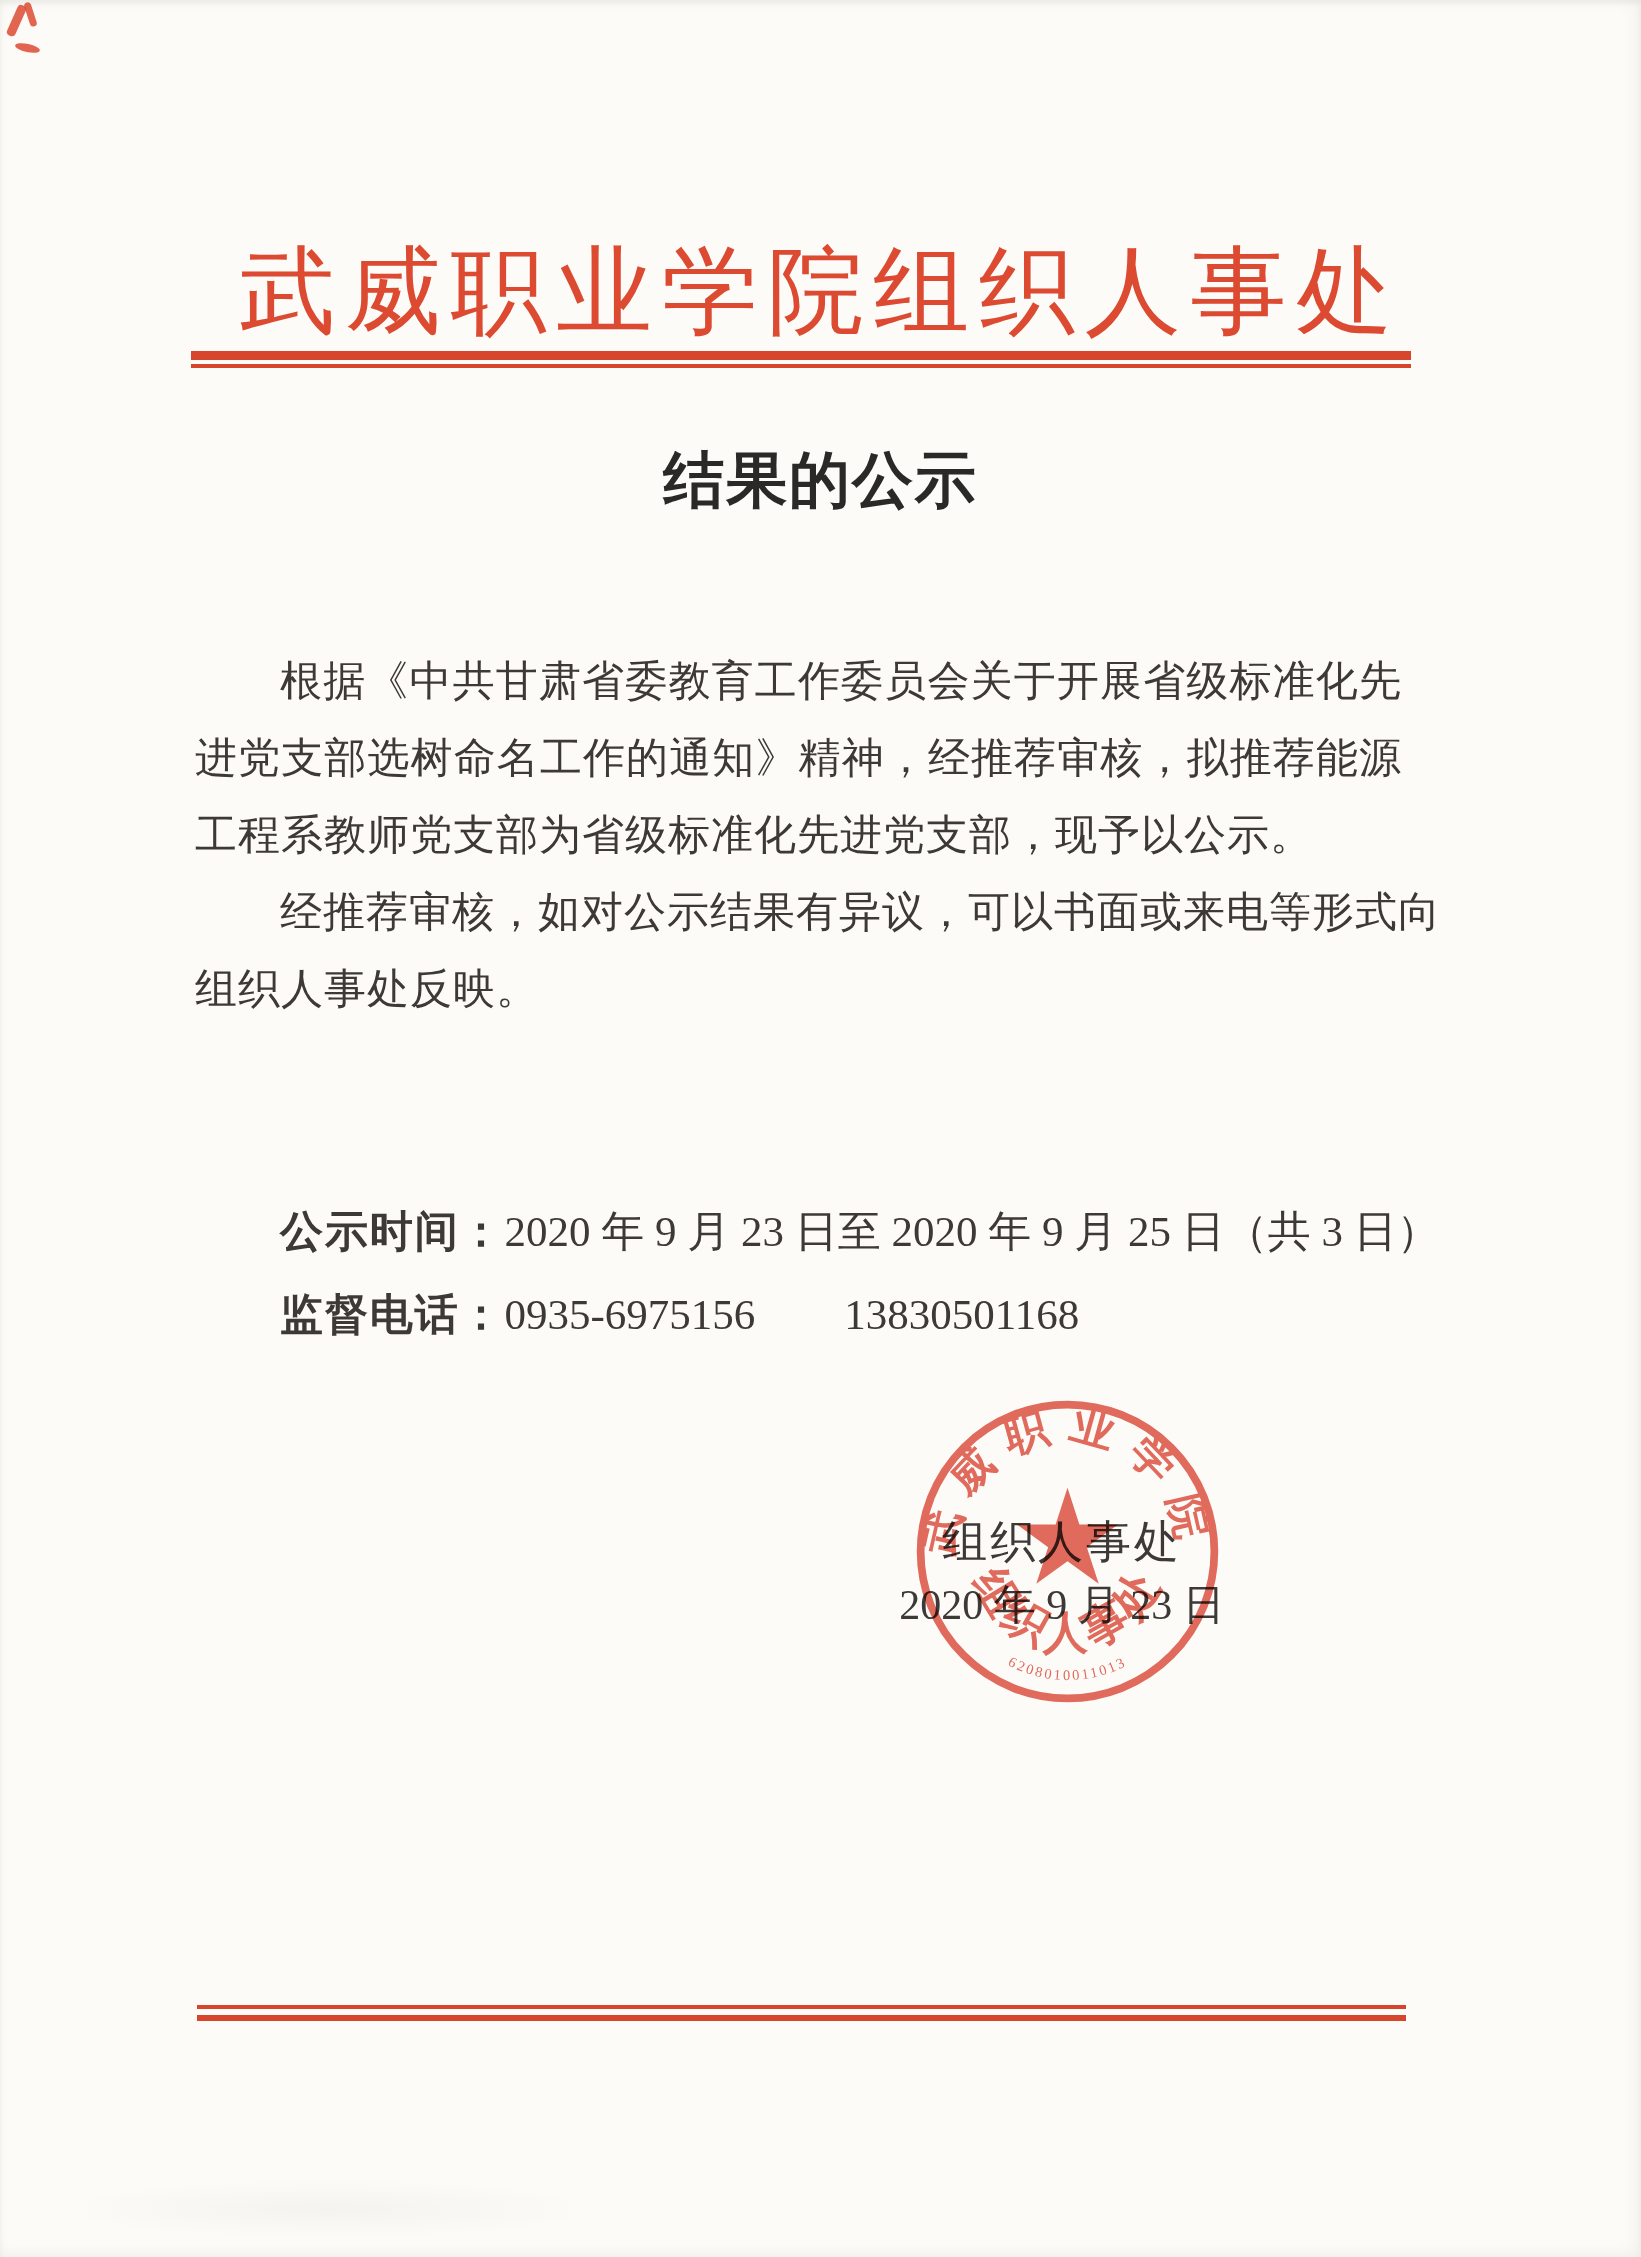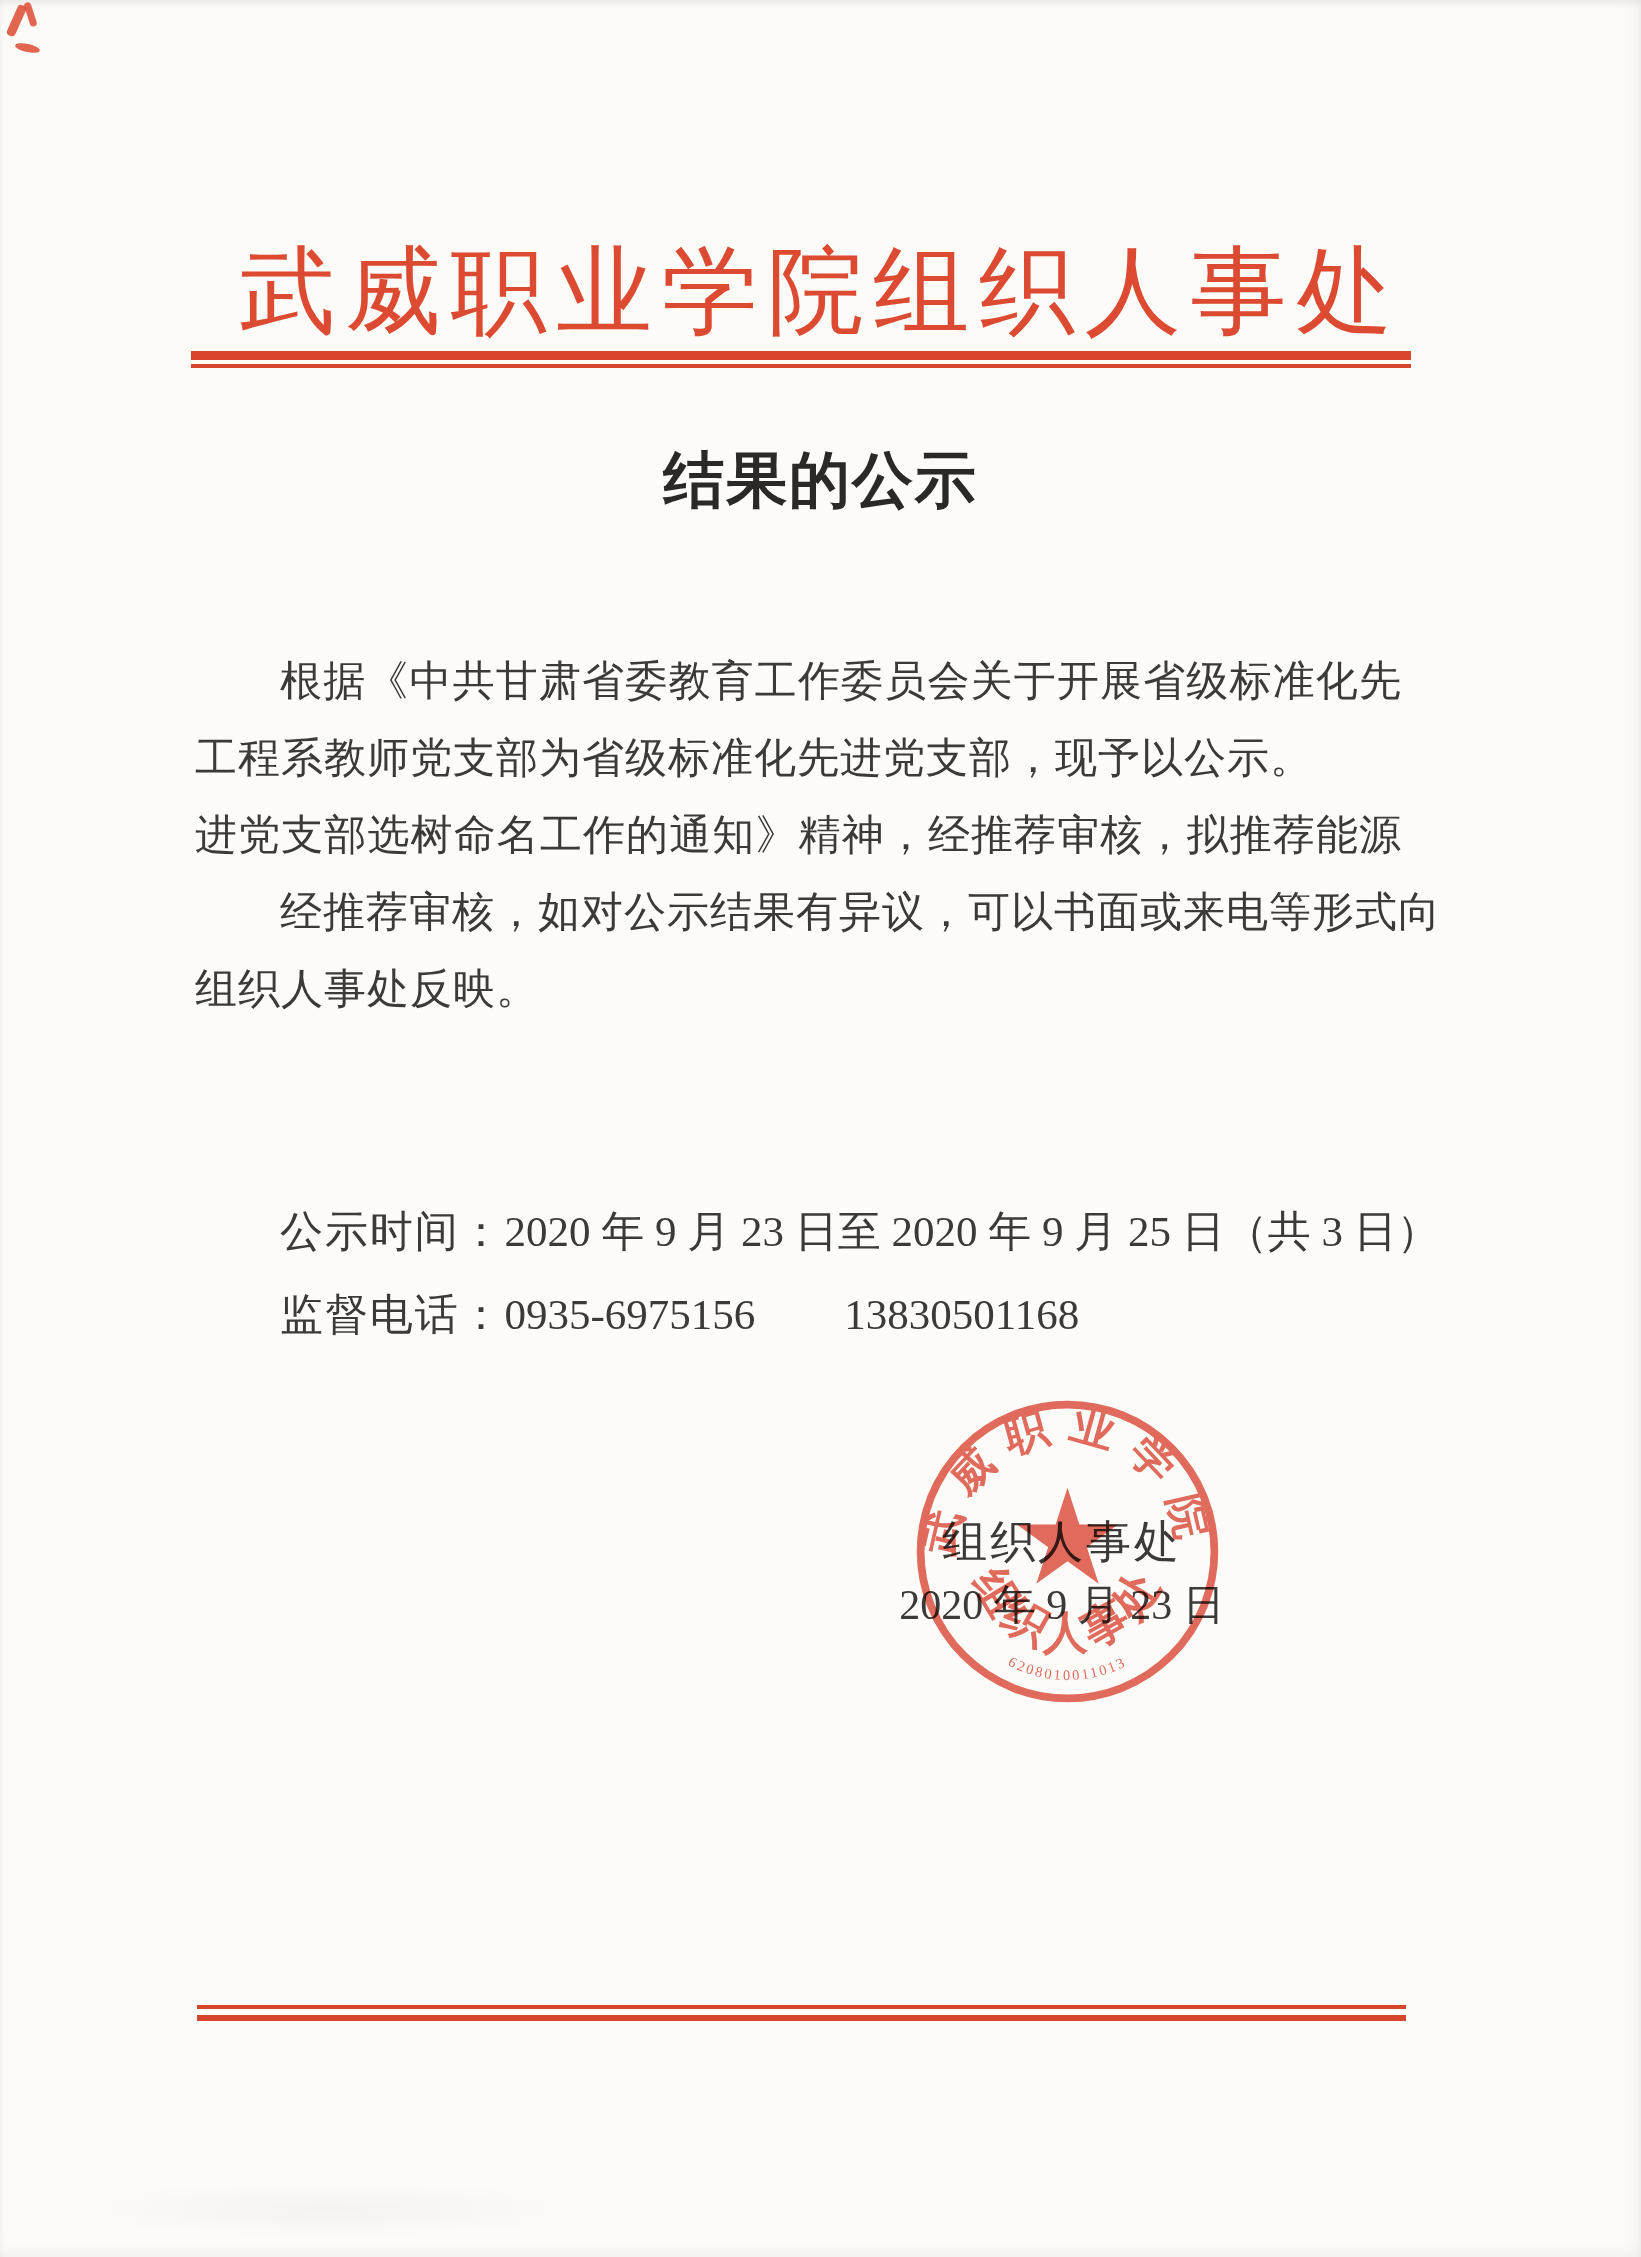--- a/index.html
+++ b/index.html
@@ -48,21 +48,21 @@
   .body-line{
     font-size:42px;line-height:77px;height:77px;
     text-align:justify;text-align-last:justify;
     white-space:nowrap;letter-spacing:1px;
   }
   .body-line.loose{text-align-last:left;}
   .body-line.indent{text-indent:85px;}
 
   .info-block{position:absolute;left:195px;top:1190px;width:1207px;color:var(--text-black);}
   .info-line{font-size:43px;line-height:83px;height:83px;padding-left:85px;white-space:nowrap;}
-  .info-label{font-weight:normal;letter-spacing:1.9px;}
+  .info-label{font-weight:bold;letter-spacing:1.9px;}
   .phone-gap{display:inline-block;width:89px;}
 
   .sig-block{
     position:absolute;left:896px;top:1514px;width:332px;
     text-align:center;color:var(--text-black);z-index:2;
   }
   .sig-dept{font-size:45px;line-height:56px;letter-spacing:2.9px;}
   .sig-date{font-size:42px;line-height:54px;margin-top:8px;white-space:nowrap;}
 
   .stamp{
@@ -94,22 +94,22 @@
     <div class="gapline"></div>
     <div class="thin"></div>
   </div>
 
   <div class="doc-title">
     <div>结果的公示</div>
   </div>
 
   <div class="body-block">
     <div class="body-line indent">根据《中共甘肃省委教育工作委员会关于开展省级标准化先</div>
+    <div class="body-line">进党支部选树命名工作的通知》精神，经推荐审核，拟推荐能源</div>
     <div class="body-line loose">工程系教师党支部为省级标准化先进党支部，现予以公示。</div>
-    <div class="body-line">进党支部选树命名工作的通知》精神，经推荐审核，拟推荐能源</div>
     <div class="body-line indent">经推荐审核，如对公示结果有异议，可以书面或来电等形式向</div>
     <div class="body-line loose">组织人事处反映。</div>
   </div>
 
   <div class="info-block">
     <div class="info-line">
       <span class="info-label">公示时间：</span><span>2020 年 9 月 23 日至 2020 年 9 月 25 日（共 3 日）</span>
     </div>
     <div class="info-line">
       <span class="info-label">监督电话：</span><span>0935-6975156</span><span class="phone-gap"></span><span>13830501168</span>

